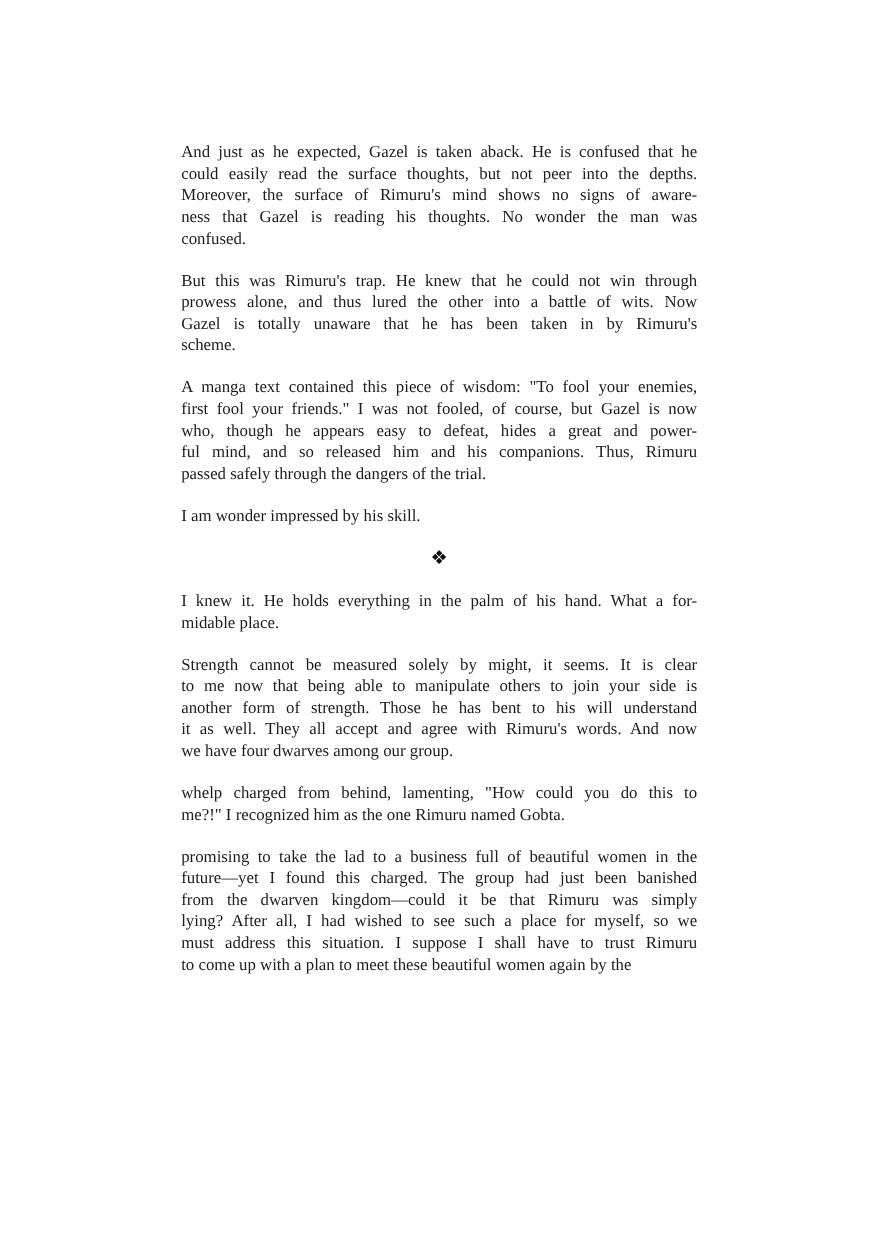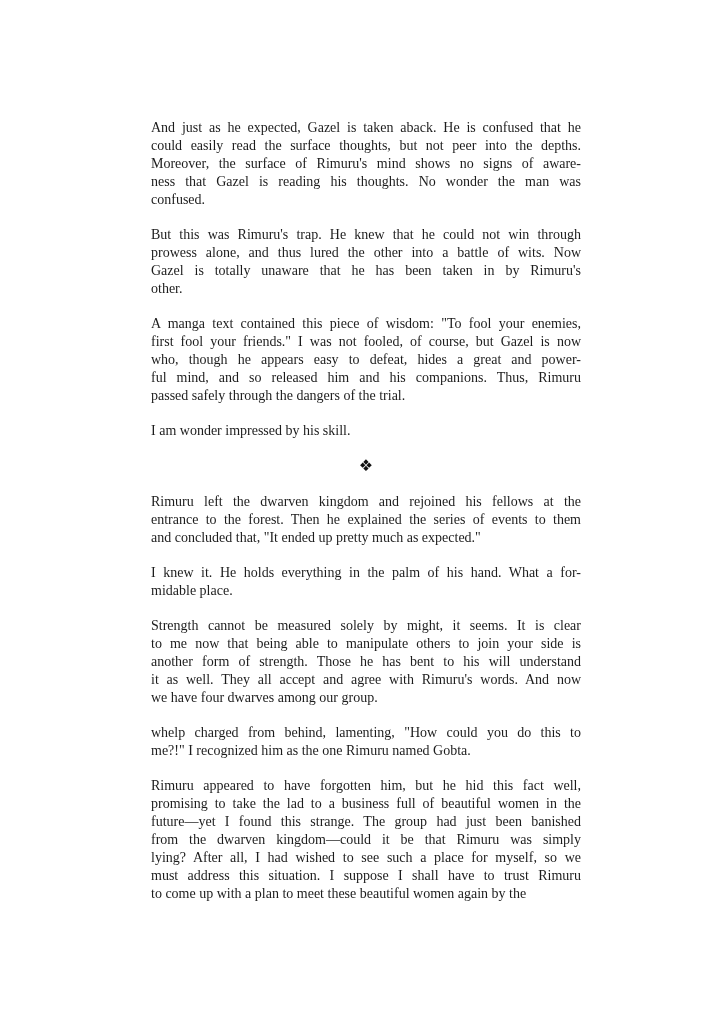--- a/index.html
+++ b/index.html
@@ -56,56 +56,50 @@
         <div class="line">And just as he expected, Gazel is taken aback. He is confused that he</div>
         <div class="line">could easily read the surface thoughts, but not peer into the depths.</div>
         <div class="line">Moreover, the surface of Rimuru's mind shows no signs of aware-</div>
         <div class="line">ness that Gazel is reading his thoughts. No wonder the man was</div>
         <div class="line">confused.</div>
       </div>
       <div class="paragraph">
         <div class="line">But this was Rimuru's trap. He knew that he could not win through</div>
         <div class="line">prowess alone, and thus lured the other into a battle of wits. Now</div>
         <div class="line">Gazel is totally unaware that he has been taken in by Rimuru's</div>
-        <div class="line">other.</div>
+        <div class="line">scheme.</div>
       </div>
       <div class="paragraph">
         <div class="line">A manga text contained this piece of wisdom: "To fool your enemies,</div>
         <div class="line">first fool your friends." I was not fooled, of course, but Gazel is now</div>
         <div class="line">who, though he appears easy to defeat, hides a great and power-</div>
         <div class="line">ful mind, and so released him and his companions. Thus, Rimuru</div>
         <div class="line">passed safely through the dangers of the trial.</div>
       </div>
       <div class="paragraph">
         <div class="line">I am wonder impressed by his skill.</div>
       </div>
       <div class="divider">❖</div>
-      <div class="paragraph">
-        <div class="line">Rimuru left the dwarven kingdom and rejoined his fellows at the</div>
-        <div class="line">entrance to the forest. Then he explained the series of events to them</div>
-        <div class="line">and concluded that, "It ended up pretty much as expected."</div>
-      </div>
       <div class="paragraph">
         <div class="line">I knew it. He holds everything in the palm of his hand. What a for-</div>
         <div class="line">midable place.</div>
       </div>
       <div class="paragraph">
         <div class="line">Strength cannot be measured solely by might, it seems. It is clear</div>
         <div class="line">to me now that being able to manipulate others to join your side is</div>
         <div class="line">another form of strength. Those he has bent to his will understand</div>
         <div class="line">it as well. They all accept and agree with Rimuru's words. And now</div>
         <div class="line">we have four dwarves among our group.</div>
       </div>
       <div class="paragraph">
         <div class="line">whelp charged from behind, lamenting, "How could you do this to</div>
         <div class="line">me?!" I recognized him as the one Rimuru named Gobta.</div>
       </div>
       <div class="paragraph">
-        <div class="line">Rimuru appeared to have forgotten him, but he hid this fact well,</div>
         <div class="line">promising to take the lad to a business full of beautiful women in the</div>
-        <div class="line">future—yet I found this strange. The group had just been banished</div>
+        <div class="line">future—yet I found this charged. The group had just been banished</div>
         <div class="line">from the dwarven kingdom—could it be that Rimuru was simply</div>
         <div class="line">lying? After all, I had wished to see such a place for myself, so we</div>
         <div class="line">must address this situation. I suppose I shall have to trust Rimuru</div>
         <div class="line">to come up with a plan to meet these beautiful women again by the</div>
       </div>
     </div>
 </div>
 
 </body></html>

